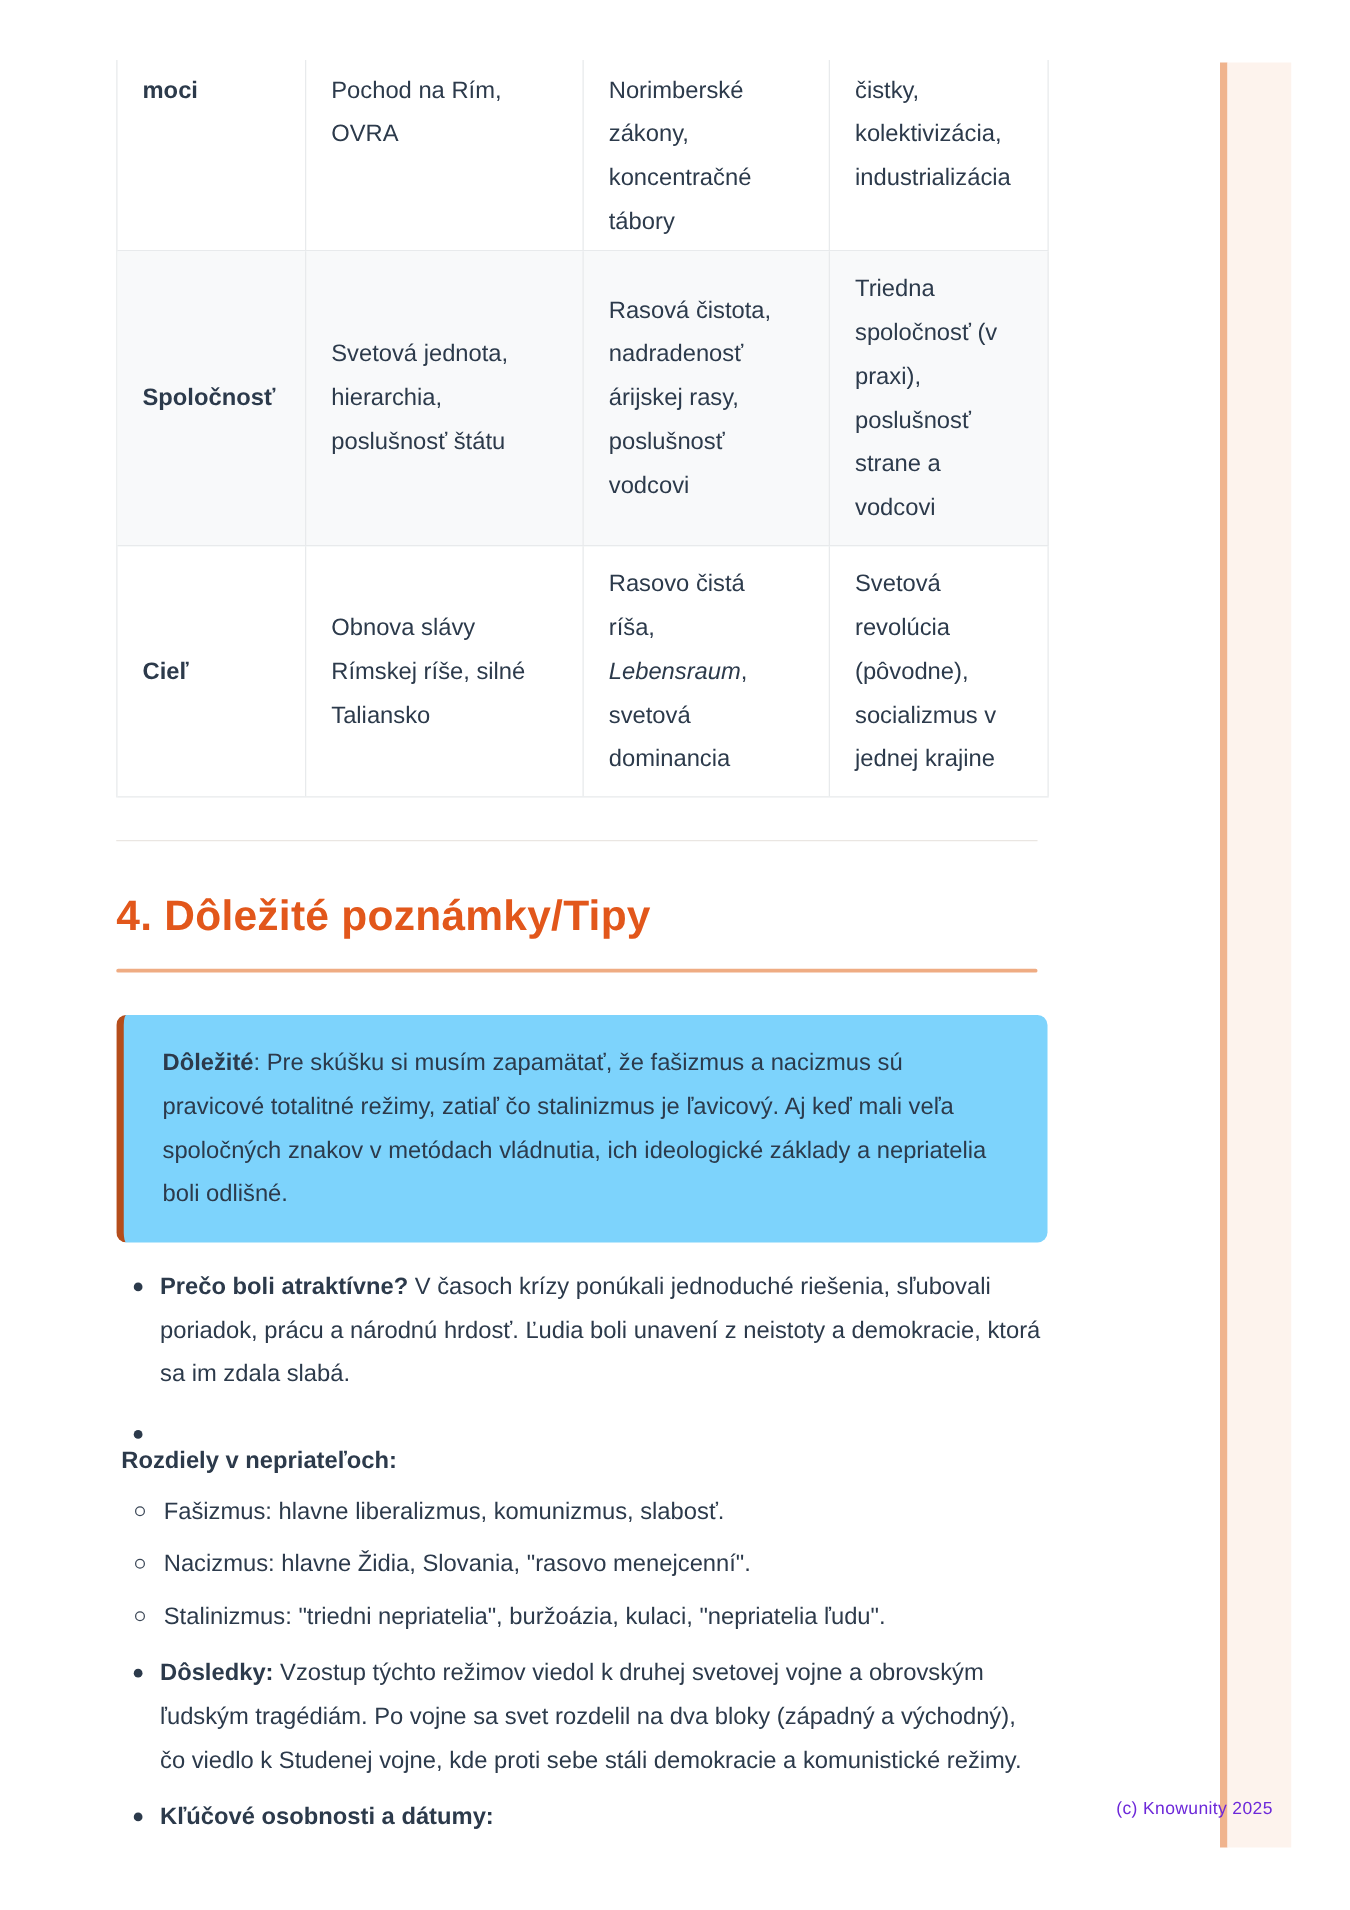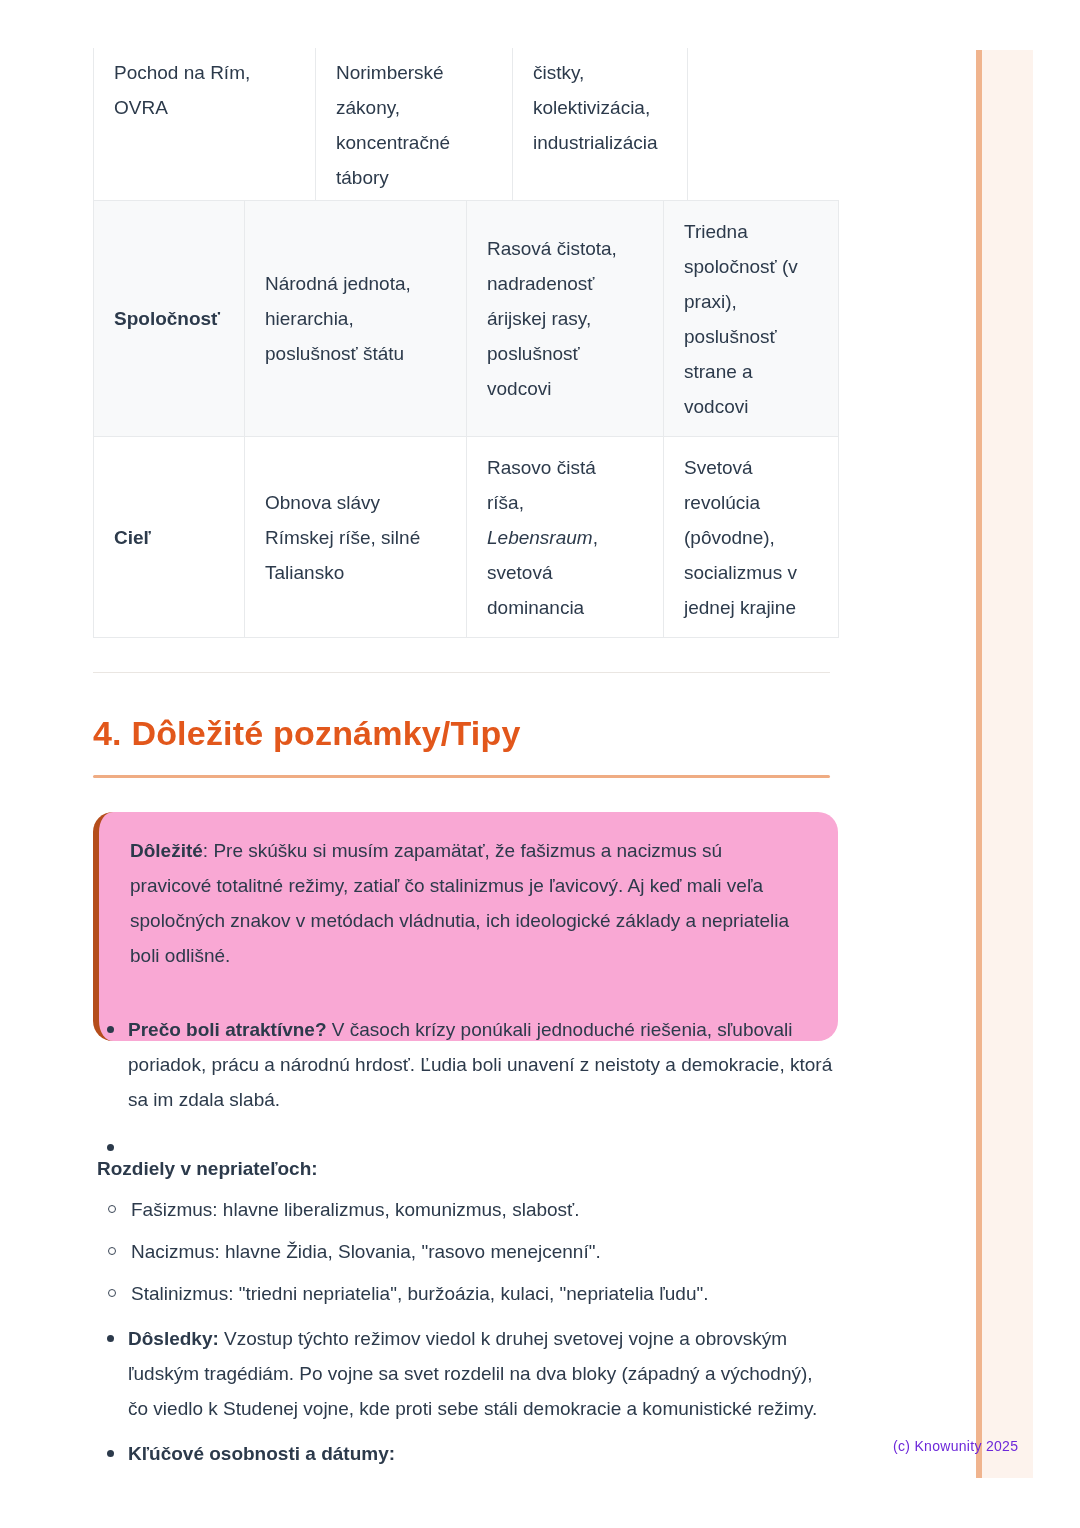--- a/index.html
+++ b/index.html
@@ -23,22 +23,22 @@
   .row1 .t-cell{justify-content:flex-start;padding-top:7px;}
   .row2{height:235px;}
   .row3{height:200px;}
   .ln{font-size:19px;line-height:35px;white-space:nowrap;}
   
   .top-divider{position:absolute;left:93px;top:672px;width:737px;height:1px;background:#eae6e2;}
   .section-title{position:absolute;left:93px;top:714px;font-size:34px;font-weight:700;color:#e2571b;letter-spacing:0.2px;}
   .accent-rule{position:absolute;left:93px;top:775px;width:737px;height:3px;background:#efac83;border-radius:2px;}
   
   .callout{
-    position:absolute;left:93px;top:812px;width:745px;height:229px;box-sizing:border-box;
-    background:#f9a8d4;border-left:6px solid #b54d1b;border-radius:20px;
+    position:absolute;left:93px;top:812px;width:745px;height:182px;box-sizing:border-box;
+    background:#7dd3fc;border-left:6px solid #b54d1b;border-radius:8px;
     padding:21px 36px 21px 31px;
   }
   .callout p{margin:0;font-size:19px;line-height:35px;}
   .callout b{font-weight:700;}
   
   .bullets{position:absolute;left:97px;top:1012px;width:740px;z-index:2;}
   .li{display:flex;margin-bottom:13px;}
   .li-marker{width:31px;flex:none;}
   .dot{width:7px;height:7px;border-radius:50%;background:#2c3a4b;margin:14px 0 0 10px;}
   .circle{width:6px;height:6px;border-radius:50%;border:1.5px solid #3a4656;margin:13px 0 0 8px;}
@@ -53,20 +53,23 @@
 </head>
 <body>
 
 <div class="page">
 
   <div class="stripe-line"></div>
   <div class="stripe-fill"></div>
 
   <div class="cmp-table">
     <div class="t-row row1">
+      <div class="t-cell t-c0">
+        <div class="ln">moci</div>
+      </div>
       <div class="t-cell t-c1">
         <div class="ln">Pochod na Rím,</div>
         <div class="ln">OVRA</div>
       </div>
       <div class="t-cell t-c2">
         <div class="ln">Norimberské</div>
         <div class="ln">zákony,</div>
         <div class="ln">koncentračné</div>
         <div class="ln">tábory</div>
       </div>
@@ -75,21 +78,21 @@
         <div class="ln">kolektivizácia,</div>
         <div class="ln">industrializácia</div>
       </div>
     </div>
 
     <div class="t-row row2 alt">
       <div class="t-cell t-c0">
         <div class="ln">Spoločnosť</div>
       </div>
       <div class="t-cell t-c1">
-        <div class="ln">Národná jednota,</div>
+        <div class="ln">Svetová jednota,</div>
         <div class="ln">hierarchia,</div>
         <div class="ln">poslušnosť štátu</div>
       </div>
       <div class="t-cell t-c2">
         <div class="ln">Rasová čistota,</div>
         <div class="ln">nadradenosť</div>
         <div class="ln">árijskej rasy,</div>
         <div class="ln">poslušnosť</div>
         <div class="ln">vodcovi</div>
       </div>

